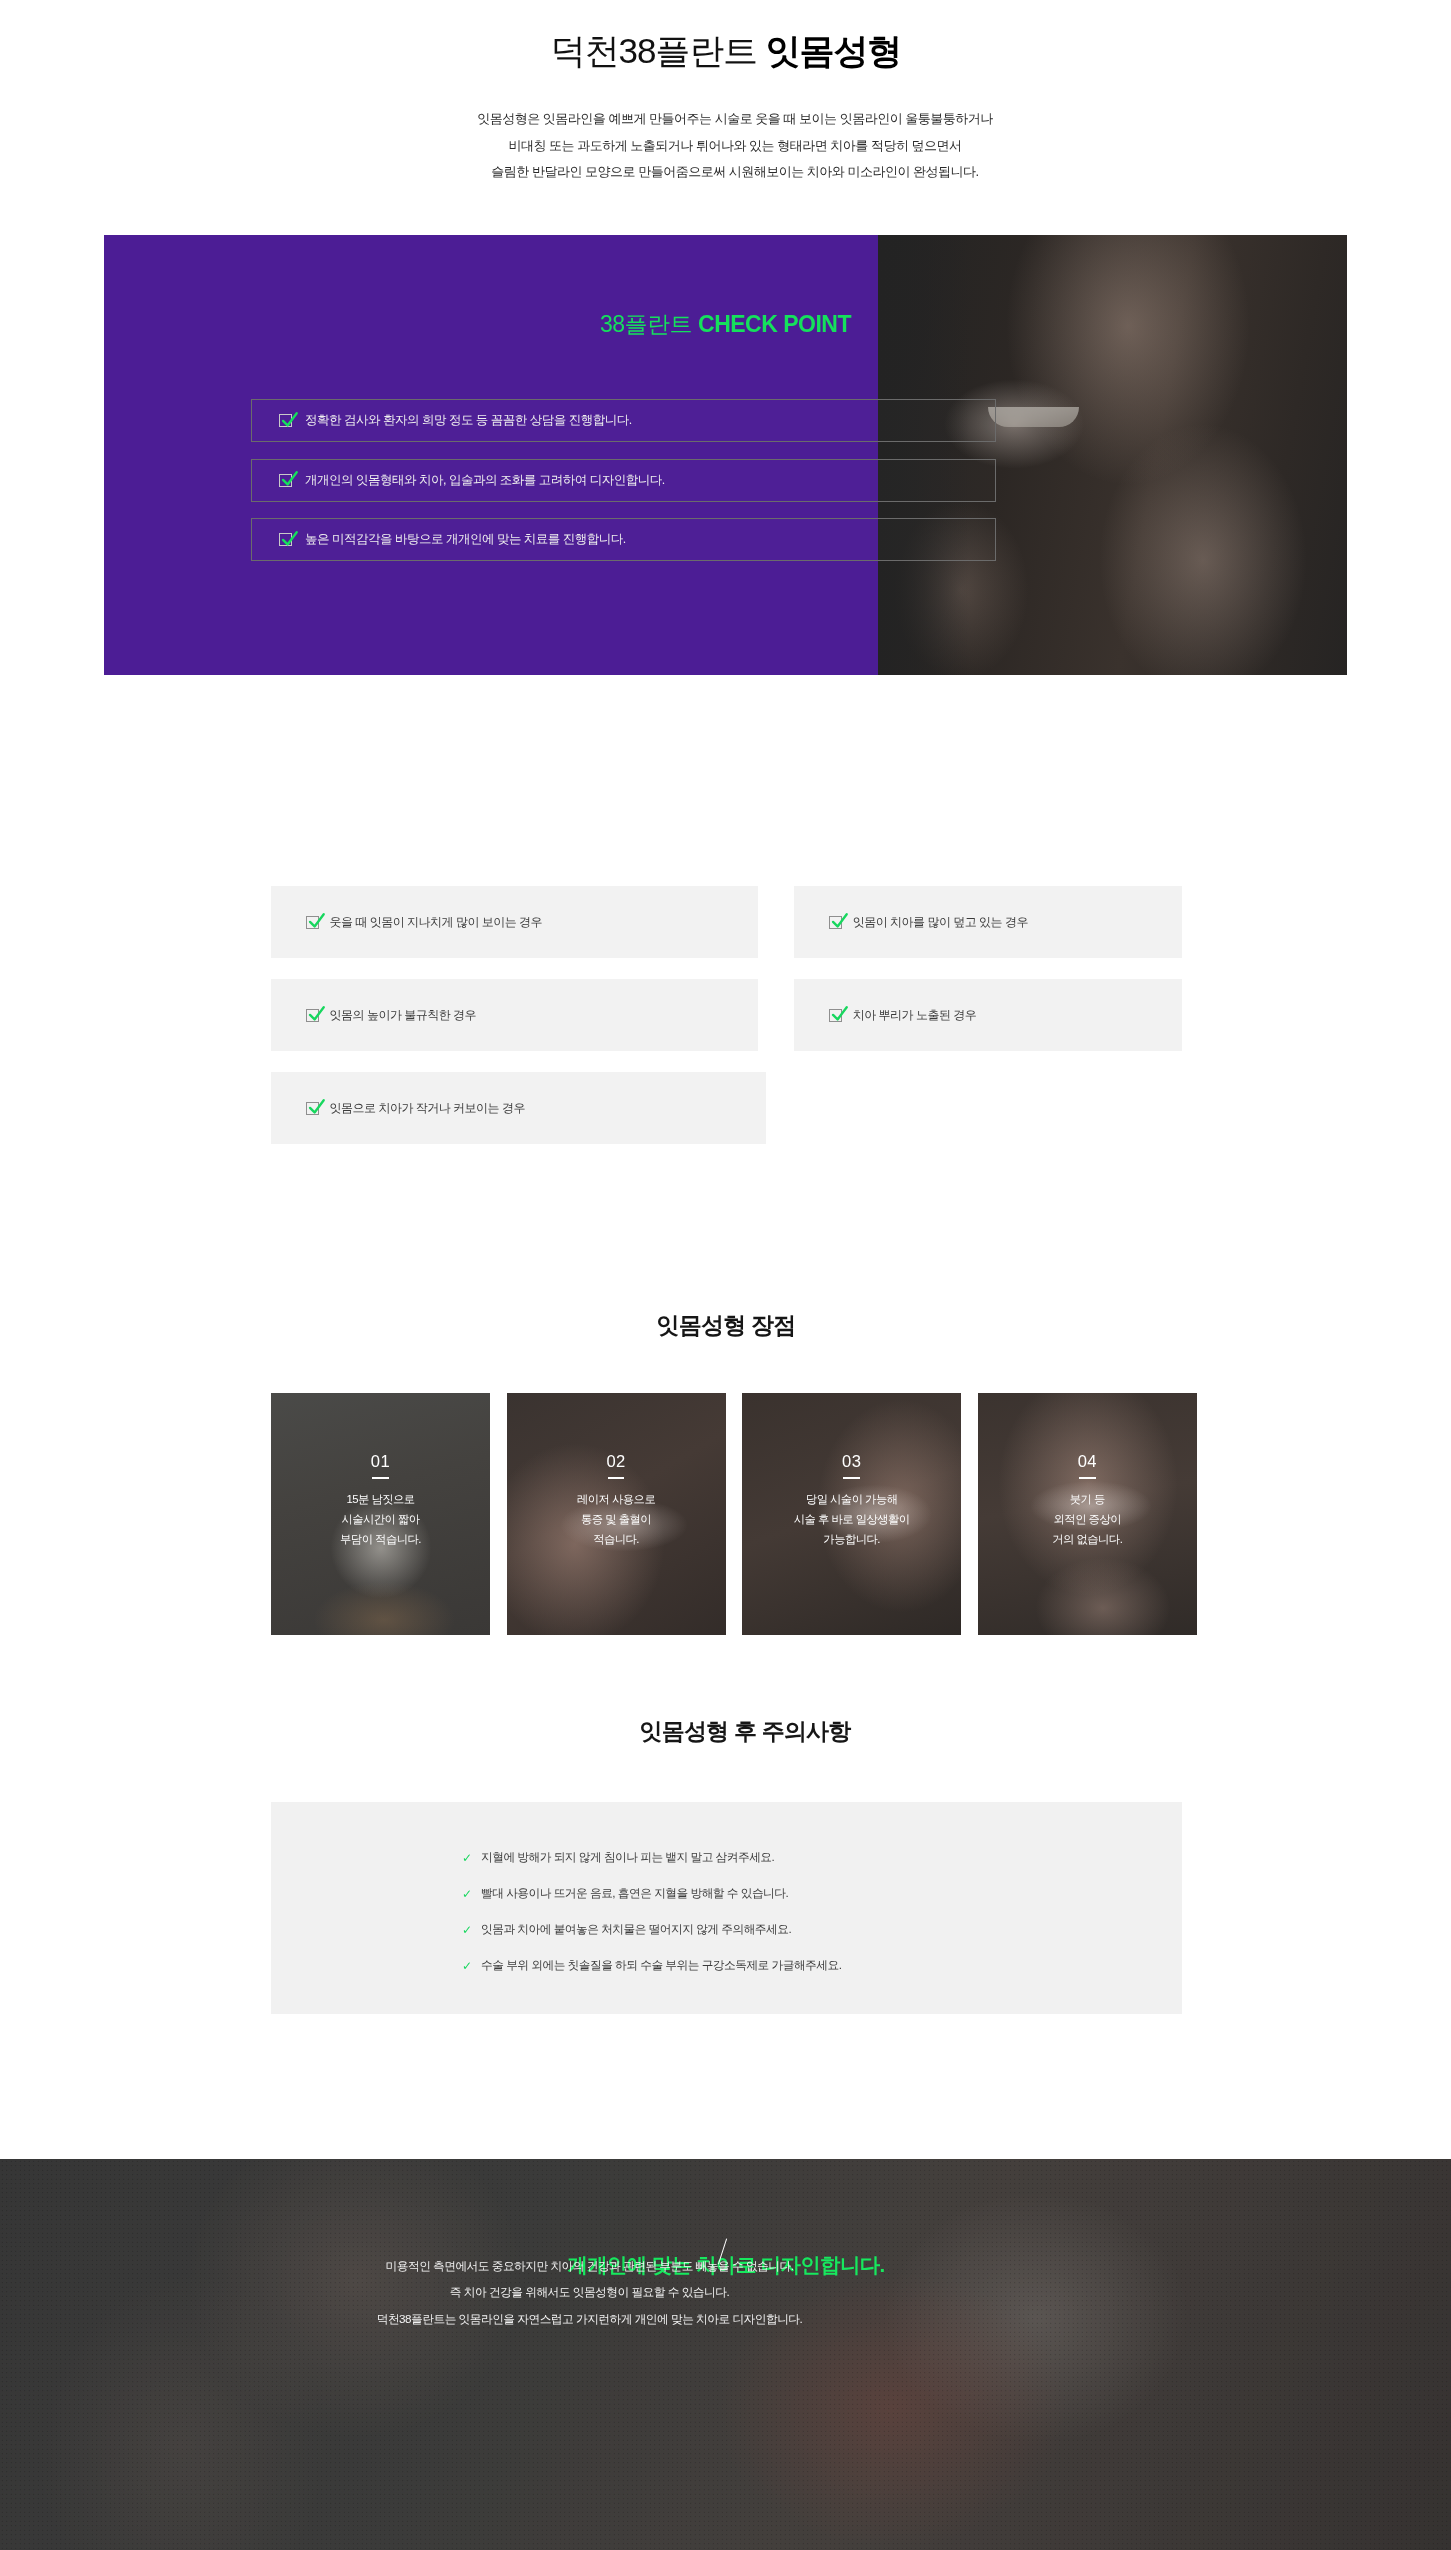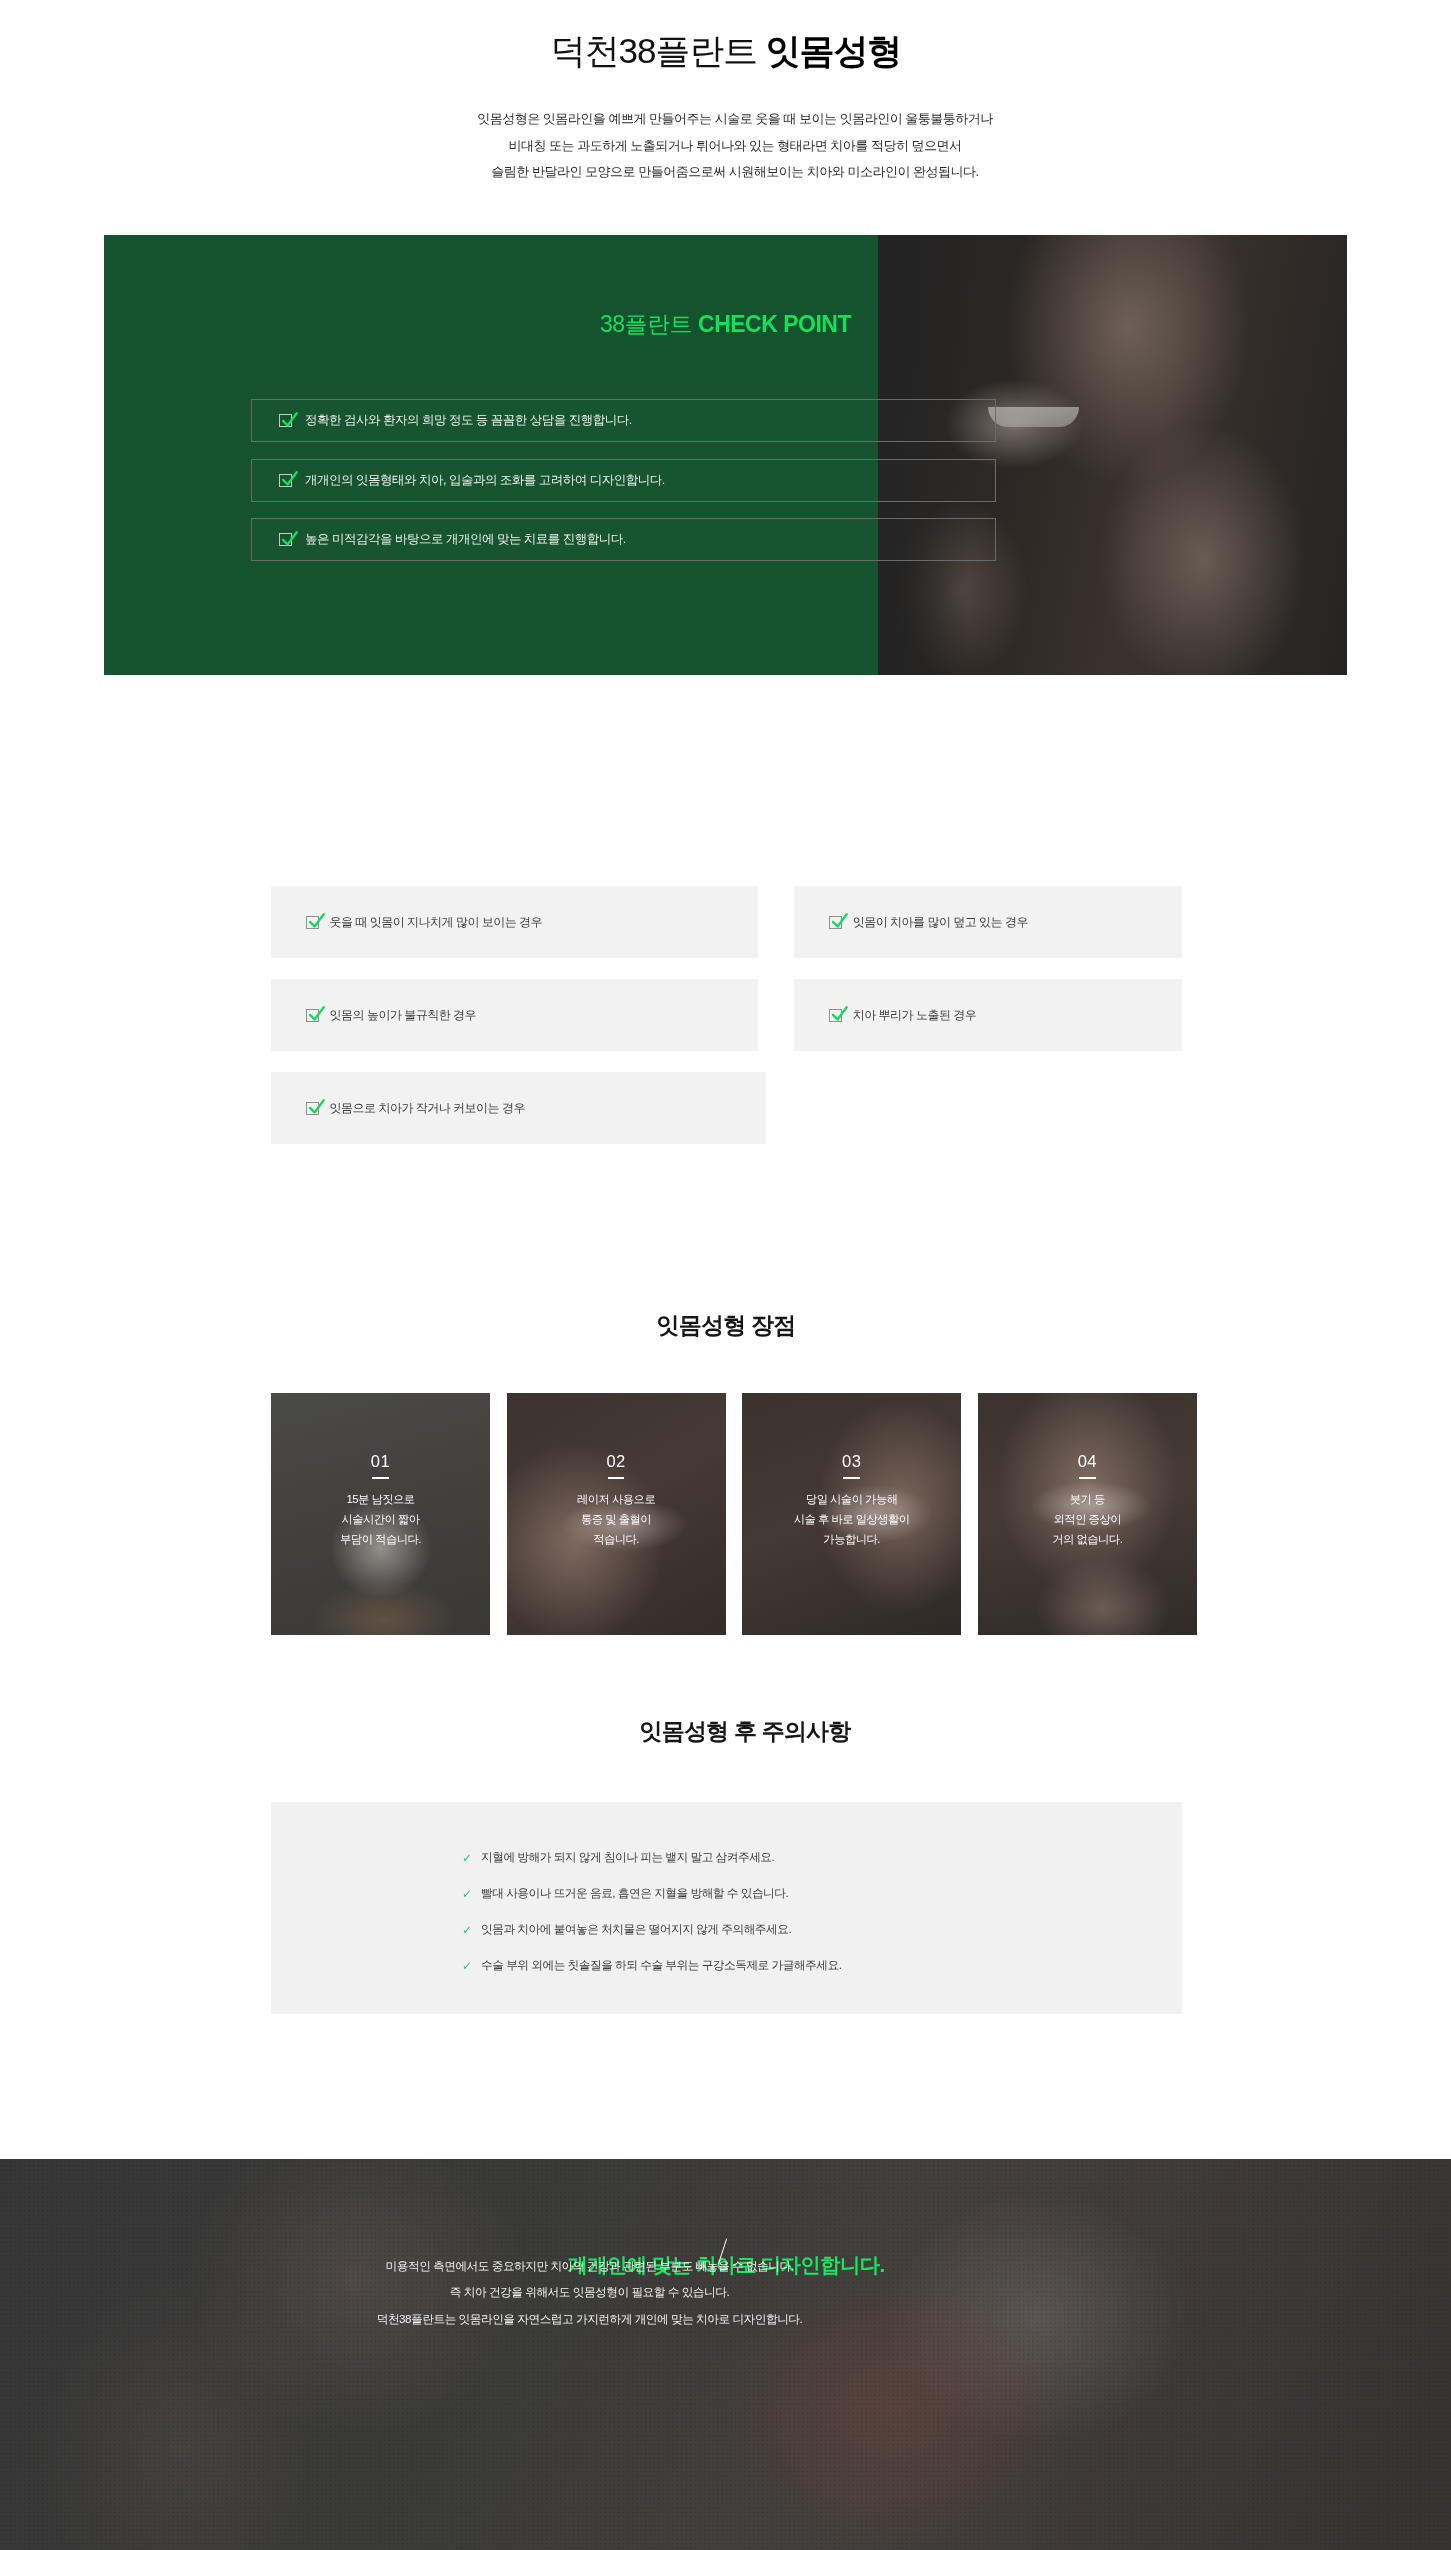--- a/index.html
+++ b/index.html
@@ -27,21 +27,21 @@
   .hero-desc {
     position:absolute; left:0; top:106px; width:1452px; text-align:center;
     font-size:13px; color:#2a2a2a; line-height:2.05; font-weight:400;
     letter-spacing:-0.5px;
     padding-left:18px;
   }
 
   
   .cp-panel {
     position:absolute; left:104px; top:235px; width:1243px; height:440px;
-    background:#14532d; overflow:hidden;
+    background:#4c1d95; overflow:hidden;
   }
   .cp-photo {
     position:absolute; right:0; top:0; width:469px; height:440px;
     background:
       radial-gradient(ellipse 113px 72px at 136px 189px, rgba(228,214,206,.42) 0%, rgba(228,214,206,0) 62%),
       radial-gradient(ellipse 174px 227px at 250px 91px, rgba(196,170,155,.40) 0%, rgba(196,170,155,0) 70%),
       radial-gradient(ellipse 144px 189px at 325px 325px, rgba(205,180,166,.34) 0%, rgba(205,180,166,0) 72%),
       radial-gradient(ellipse 91px 121px at 83px 355px, rgba(190,163,148,.26) 0%, rgba(190,163,148,0) 74%),
       linear-gradient(100deg, #232323 0%, #2c2724 30%, #3a322d 58%, #2e2926 82%, #262423 100%);
   }

